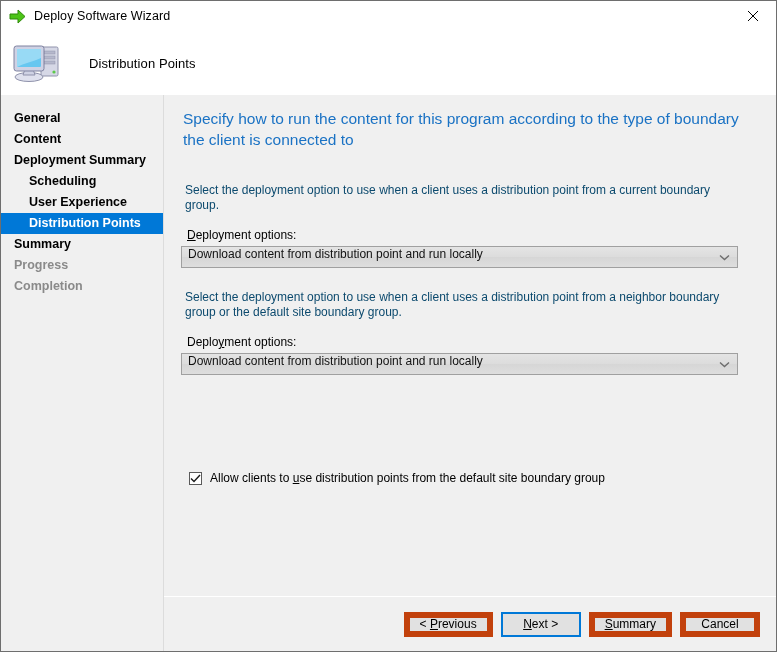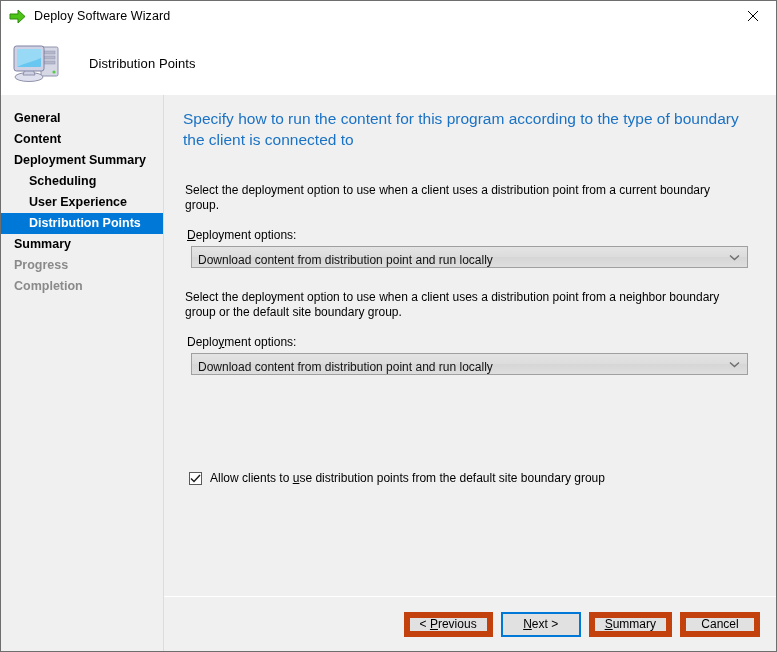--- a/index.html
+++ b/index.html
@@ -141,46 +141,46 @@
     color: #1a72c4;
     font-size: 15.5px;
     line-height: 21px;
     margin: 0 0 0 2px;
     font-weight: normal;
     max-width: 575px;
   }
   .para {
     font-size: 12px;
     line-height: 15px;
-    color: #000000;
+    color: #0c4a6e;
     margin: 2px;
     max-width: 545px;
   }
   .p-intro1 { margin-top: 33px; margin-left: 4px; }
   .p-intro2 { margin-top: 22px; margin-left: 4px; }
   .p-note  { margin-top: 0; margin-left: 8px; }
 
   .field-label {
     font-size: 12px;
     color: #000000;
     margin-left: 6px;
     margin-top: 15px;
   }
 
   
   .combo {
     margin-top: 4px;
-    margin-left: 10px;
+    margin-left: 0;
     height: 22px;
     width: 557px;
     box-sizing: border-box;
     border: 1px solid #a0a0a0;
     background: linear-gradient(to bottom, #e4e4e4 0%, #dcdcdc 50%, #d6d6d6 51%, #dedede 100%);
     display: flex;
-    align-items: flex-end;
+    align-items: flex-start;
     position: relative;
   }
   .combo-text {
     font-size: 12px;
     color: #111111;
     padding-left: 6px;
     white-space: nowrap;
     overflow: hidden;
   }
   .combo-arrow {

